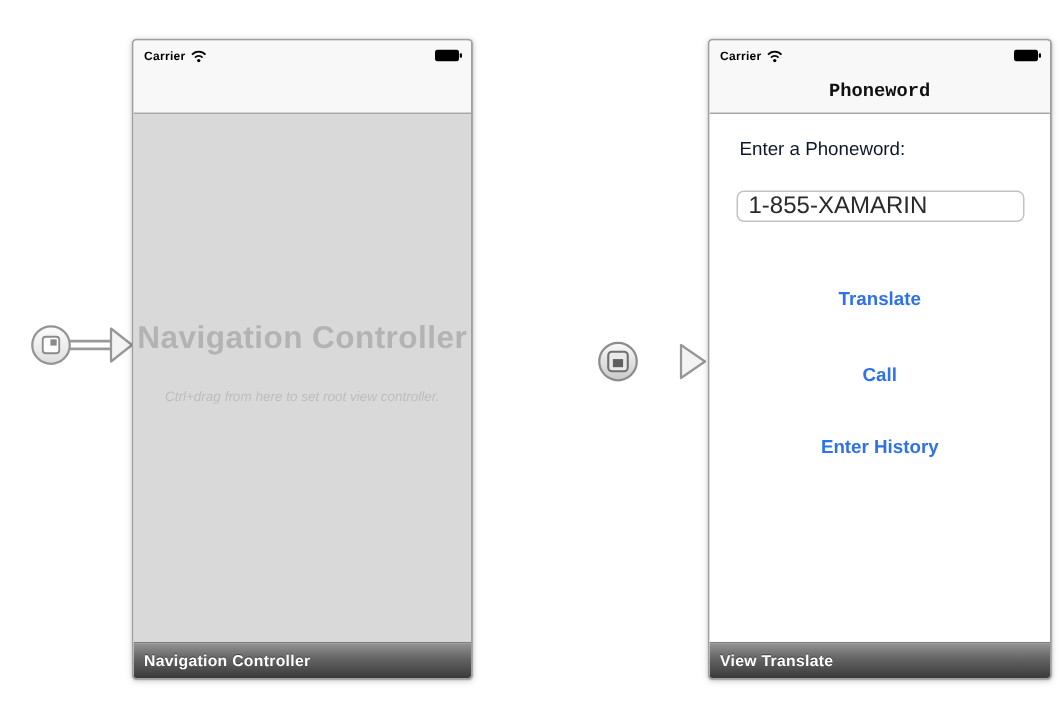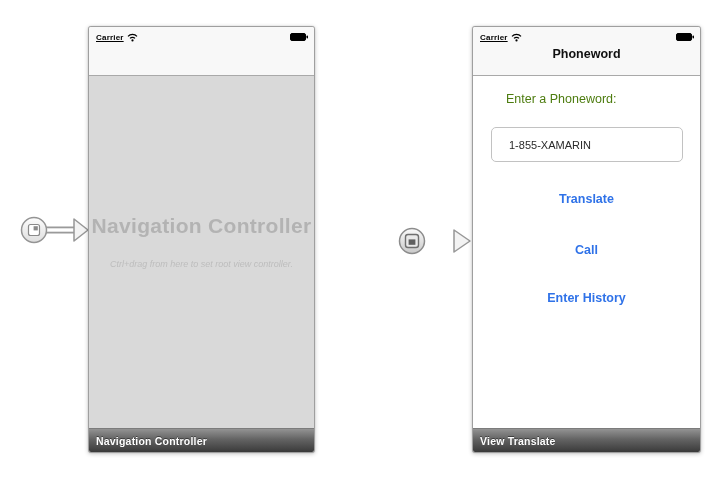--- a/index.html
+++ b/index.html
@@ -13,39 +13,39 @@
     border:1px solid #9f9f9f; border-radius:3px;
     box-shadow:0 1px 4px rgba(0,0,0,.22), 0 0 1px rgba(0,0,0,.25);
     display:flex; flex-direction:column; overflow:hidden;
   }
   .phone.left  { left:88px;  width:227px; }
   .phone.right { left:472px; width:229px; }
 
   
   .topbar { background:#f8f8f8; border-bottom:1px solid #a9a9a9; height:49px; flex:0 0 auto; }
   .status-row { display:flex; align-items:center; height:20px; padding:0 6px 0 7px; }
-  .carrier { font-size:8px; font-weight:bold; color:#000; letter-spacing:.2px; margin-right:3px;text-decoration:underline; }
+  .carrier { font-size:8px; font-weight:bold; color:#000; letter-spacing:.2px; margin-right:3px; }
   .wifi { margin-top:1px; }
   .spacer { flex:1; }
-  .navtitle-row { height:28px; display:flex; align-items:flex-start; justify-content:center; }
+  .navtitle-row { height:28px; display:flex; align-items:center; justify-content:center;font-family:Liberation Mono, monospace; }
   .navtitle { font-size:12.5px; font-weight:bold; color:#101010; }
 
   
   .nc-content { flex:1 1 auto; background:#d9d9d9; display:flex; align-items:center; justify-content:center; }
   .nc-inner { text-align:center; margin-top:-22px; }
   .nc-title { font-size:21px; font-weight:bold; color:#b3b3b3; letter-spacing:.3px; white-space:nowrap; }
   .nc-hint  { font-size:9px; font-style:italic; color:#bdbdbd; margin-top:21px; white-space:nowrap; }
 
   
   .vc-content { flex:1 1 auto; background:#ffffff; position:relative; }
-  .field-label { position:absolute; left:20px; top:16px; font-size:12.5px; color:#4d7c0f;margin-left:13px; }
+  .field-label { position:absolute; left:20px; top:16px; font-size:12.5px; color:#0f172a; }
   .phone-input {
-    position:absolute; left:18px; top:51px; width:192px; height:35px;
+    position:absolute; left:18px; top:51px; width:192px; height:21px;
     border:1px solid #c2c2c2; border-radius:5px; background:#fff;
-    font-family:"Liberation Sans", sans-serif; font-size:11px; color:#2a2a2a; padding:0 17px; outline:none;
+    font-family:"Liberation Sans", sans-serif; font-size:16px; color:#2a2a2a; padding:0 7px; outline:none;
   }
   .vc-btn {
     position:absolute; left:0; width:100%; text-align:center; background:none; border:none;
     font-family:"Liberation Sans", sans-serif; font-size:12.5px; font-weight:bold; color:#2f72e8; cursor:pointer;
   }
   .btn-translate { top:116px; }
   .btn-call { top:167px; }
   .btn-callhistory { top:215px; }
 
   

